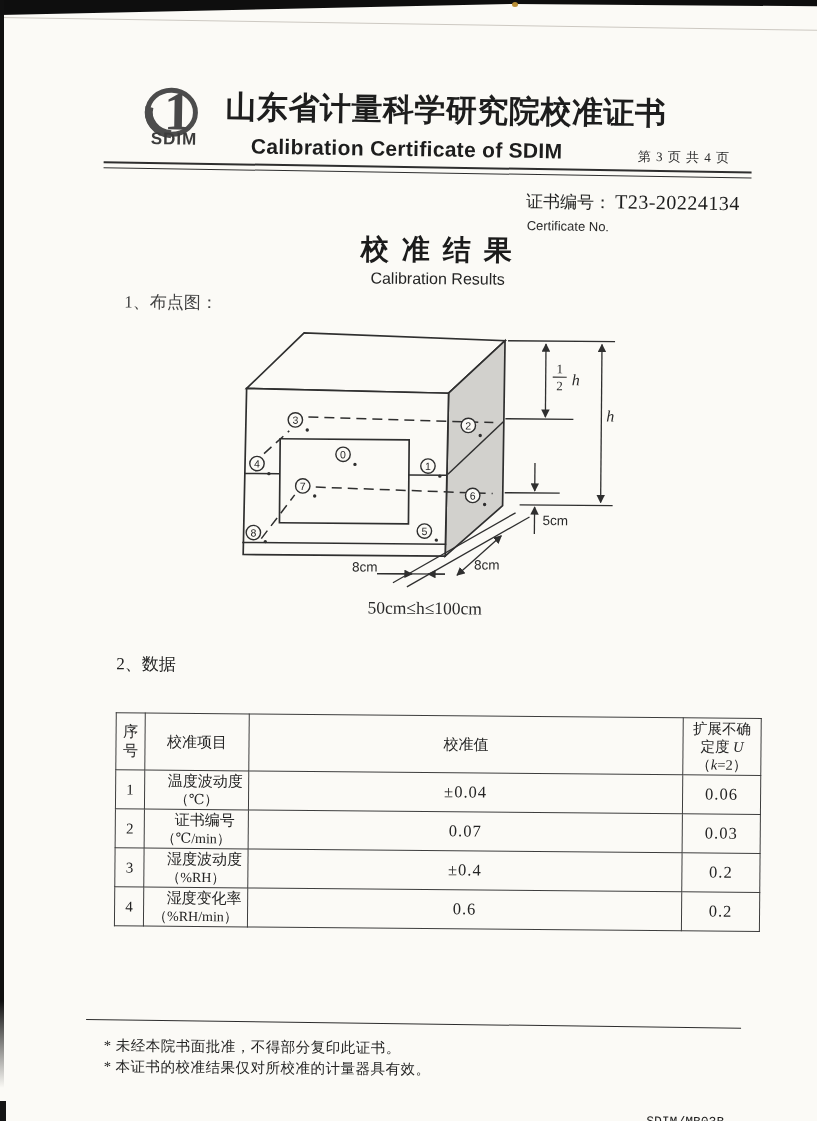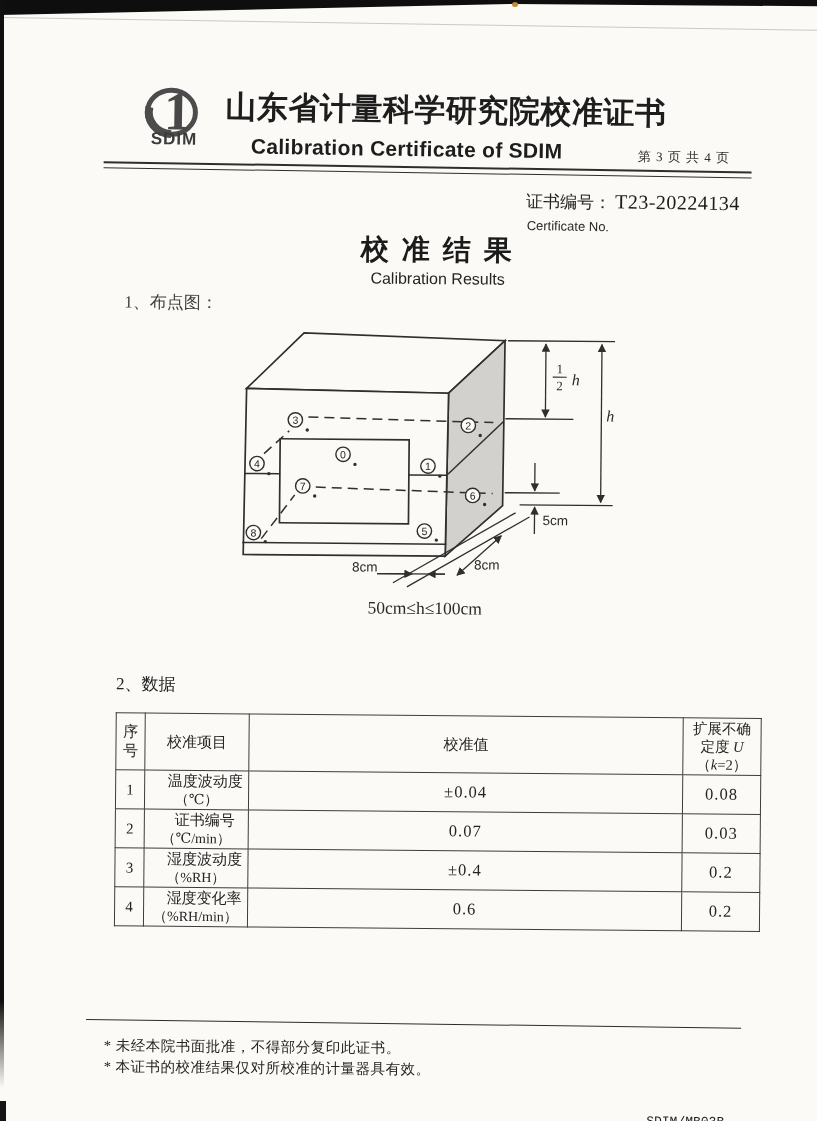--- a/index.html
+++ b/index.html
@@ -31,21 +31,21 @@
   .cert .lab{font-size:17px;color:#222;}
   .cert .val{font-size:20px;color:#1c1c1c;letter-spacing:.5px;}
   .cert-en{position:absolute;left:529px;top:211px;font-size:13px;
            font-family:"Liberation Sans","DejaVu Sans",sans-serif;color:#2a2a2a;}
 
   .res-zh{position:absolute;left:290px;top:228px;width:300px;text-align:center;font-size:28px;
           font-weight:bold;letter-spacing:3px;color:#1b1b1b;white-space:nowrap;}
   .res-en{position:absolute;left:290px;top:267px;width:300px;text-align:center;font-size:16px;
           font-family:"Liberation Sans","DejaVu Sans",sans-serif;color:#242424;}
   .sec1{position:absolute;left:127px;top:290px;font-size:17px;color:#404040;}
-  .sec2{position:absolute;left:122px;top:672px;font-size:17px;color:#222;}
+  .sec2{position:absolute;left:122px;top:652px;font-size:17px;color:#222;}
 
   
   .diagram{position:absolute;left:215px;top:320px;width:505px;height:300px;}
   .diagram text{font-family:"Liberation Sans","DejaVu Sans",sans-serif;fill:#2a2a2a;}
   .diagram .ser{font-family:"Liberation Serif","DejaVu Serif",serif;}
 
   
   table.data{position:absolute;left:122px;top:712px;width:645px;border-collapse:collapse;
              table-layout:fixed;font-size:15px;color:#242424;}
   table.data th,table.data td{border:1.6px solid #3d3d3d;text-align:center;vertical-align:middle;
@@ -227,21 +227,21 @@
           <span>（</span><span class="it">k</span><span>=2）</span>
         </th>
       </tr>
       <tr class="drow">
         <td>1</td>
         <td>
               <span class="item">温度波动度</span>
               <span class="unit">（℃）</span>
             </td>
         <td class="num">±0.04</td>
-        <td class="num">0.08</td>
+        <td class="num">0.06</td>
       </tr>
       <tr class="drow">
         <td>2</td>
         <td>
               <span class="item">证书编号</span>
               <span class="unit">（℃/min）</span>
             </td>
         <td class="num">0.07</td>
         <td class="num">0.03</td>
       </tr>

